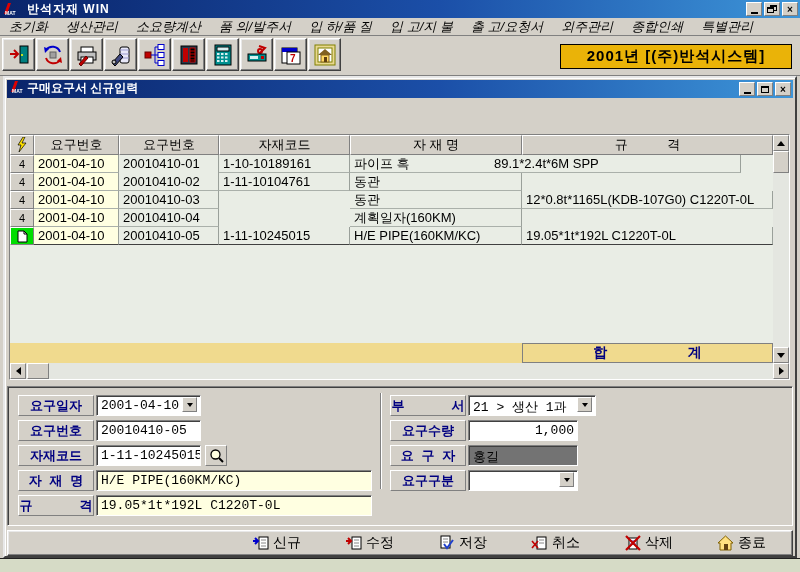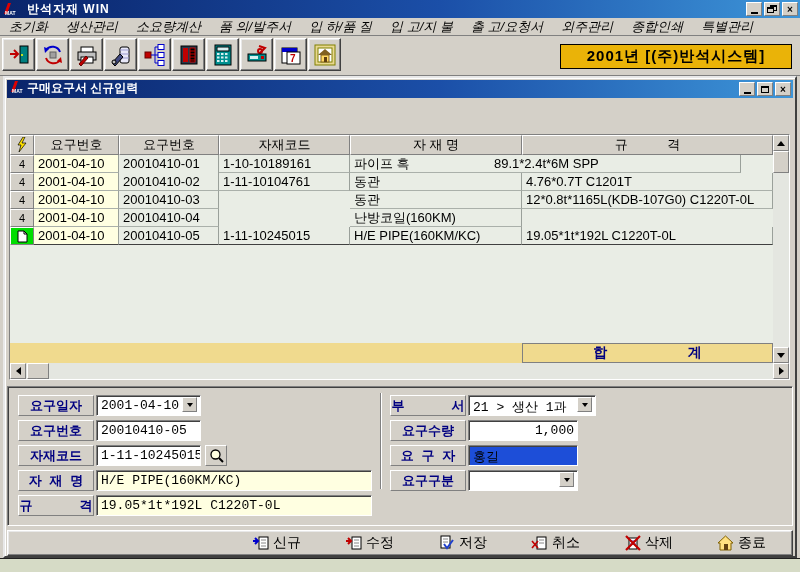--- a/index.html
+++ b/index.html
@@ -82,21 +82,21 @@
   .formpanel { position:absolute; left:2px; top:308px; width:786px; height:140px;
     border:1px solid; border-color:#808080 #fff #fff #808080; box-shadow:inset 1px 1px 0 #404040, inset -1px -1px 0 #d4d0c8;
     background:#D4D0C8;font-family:Liberation Mono, monospace; }
   .flabel { position:absolute; width:76px; height:21px; background:#D4D0C8;
     border:1px solid; border-color:#fff #808080 #808080 #fff; color:#000080; font-weight:bold;
     font-size:13px; display:flex; align-items:center; justify-content:center; white-space:pre; }
   .ffield { position:absolute; height:21px; background:#fff; border:1px solid;
     border-color:#808080 #fff #fff #808080; box-shadow:inset 1px 1px 0 #404040;
     font-size:13px; padding:2px 3px 0 4px; white-space:nowrap; overflow:hidden; }
   .cream { background:#FFFFE1; }
-  .yellow { background:#1d4ed8; }
+  .yellow { background:#737373; }
   .num { text-align:right; }
   .combo-btn { position:absolute; top:2px; width:15px; height:15px; display:flex;
     align-items:center; justify-content:center; }
   .divider { position:absolute; left:372px; top:6px; width:2px; height:96px;
     border-left:1px solid #808080; border-right:1px solid #fff; }
 
   
   .btnbar { position:absolute; left:2px; top:452px; width:786px; height:26px;
     display:flex; align-items:center; justify-content:flex-end; gap:44px; padding-right:26px; }
   .act-btn { display:flex; align-items:center; gap:4px; font-size:14px; color:#000; cursor:default; }
@@ -278,32 +278,31 @@
       <div class="gcell gdata" style="left:109px;top:20px;width:100px;height:28px">20010410-01</div>
       <div class="gcell gdata" style="left:209px;top:20px;width:131px;height:18px">1-10-10189161</div>
       <div class="gcell gdata" style="left:340px;top:20px;width:172px;height:18px">파이프 흑</div>
       <div class="gcell gdata" style="left:480px;top:20px;width:251px;height:18px">89.1*2.4t*6M SPP</div>
 
       <div class="gcell gmark" style="left:0;top:38px;width:24px;height:18px">4</div>
       <div class="gcell gdata gdate" style="left:24px;top:38px;width:85px;height:18px">2001-04-10</div>
       <div class="gcell gdata" style="left:109px;top:38px;width:100px;height:18px">20010410-02</div>
       <div class="gcell gdata" style="left:209px;top:38px;width:131px;height:18px">1-11-10104761</div>
       <div class="gcell gdata" style="left:340px;top:38px;width:172px;height:18px">동관</div>
-      <div class="gcell gdata" style="left:512px;top:38px;width:251px;height:18px">4.76*0.7T C1201T</div>
 
       <div class="gcell gmark" style="left:0;top:56px;width:24px;height:18px">4</div>
       <div class="gcell gdata gdate" style="left:24px;top:56px;width:85px;height:18px">2001-04-10</div>
       <div class="gcell gdata" style="left:109px;top:56px;width:100px;height:18px">20010410-03</div>
       <div class="gcell gdata" style="left:340px;top:56px;width:172px;height:18px">동관</div>
       <div class="gcell gdata" style="left:512px;top:56px;width:251px;height:18px">12*0.8t*1165L(KDB-107G0) C1220T-0L</div>
 
       <div class="gcell gmark" style="left:0;top:74px;width:24px;height:18px">4</div>
       <div class="gcell gdata gdate" style="left:24px;top:74px;width:85px;height:18px">2001-04-10</div>
       <div class="gcell gdata" style="left:109px;top:74px;width:100px;height:18px">20010410-04</div>
-      <div class="gcell gdata" style="left:340px;top:74px;width:172px;height:18px">난방코일(160KM)</div>
+      <div class="gcell gdata" style="left:340px;top:74px;width:172px;height:18px">계획일자(160KM)</div>
 
       <div class="gcell gmark gnew" style="left:0;top:92px;width:24px;height:18px">
         <svg width="11" height="13" viewBox="0 0 11 13">
             <path d="M1 1h6l3 3v8H1z" fill="#fff" stroke="#000"></path>
             <path d="M7 1v3h3" fill="none" stroke="#000"></path>
           </svg>
       </div>
       <div class="gcell gdata gdate" style="left:24px;top:92px;width:85px;height:18px;border-bottom-color:#404040">2001-04-10</div>
       <div class="gcell gdata" style="left:109px;top:92px;width:100px;height:18px;border-bottom-color:#404040">20010410-05</div>
       <div class="gcell gdata" style="left:209px;top:92px;width:131px;height:18px;border-bottom-color:#404040">1-11-10245015</div>

